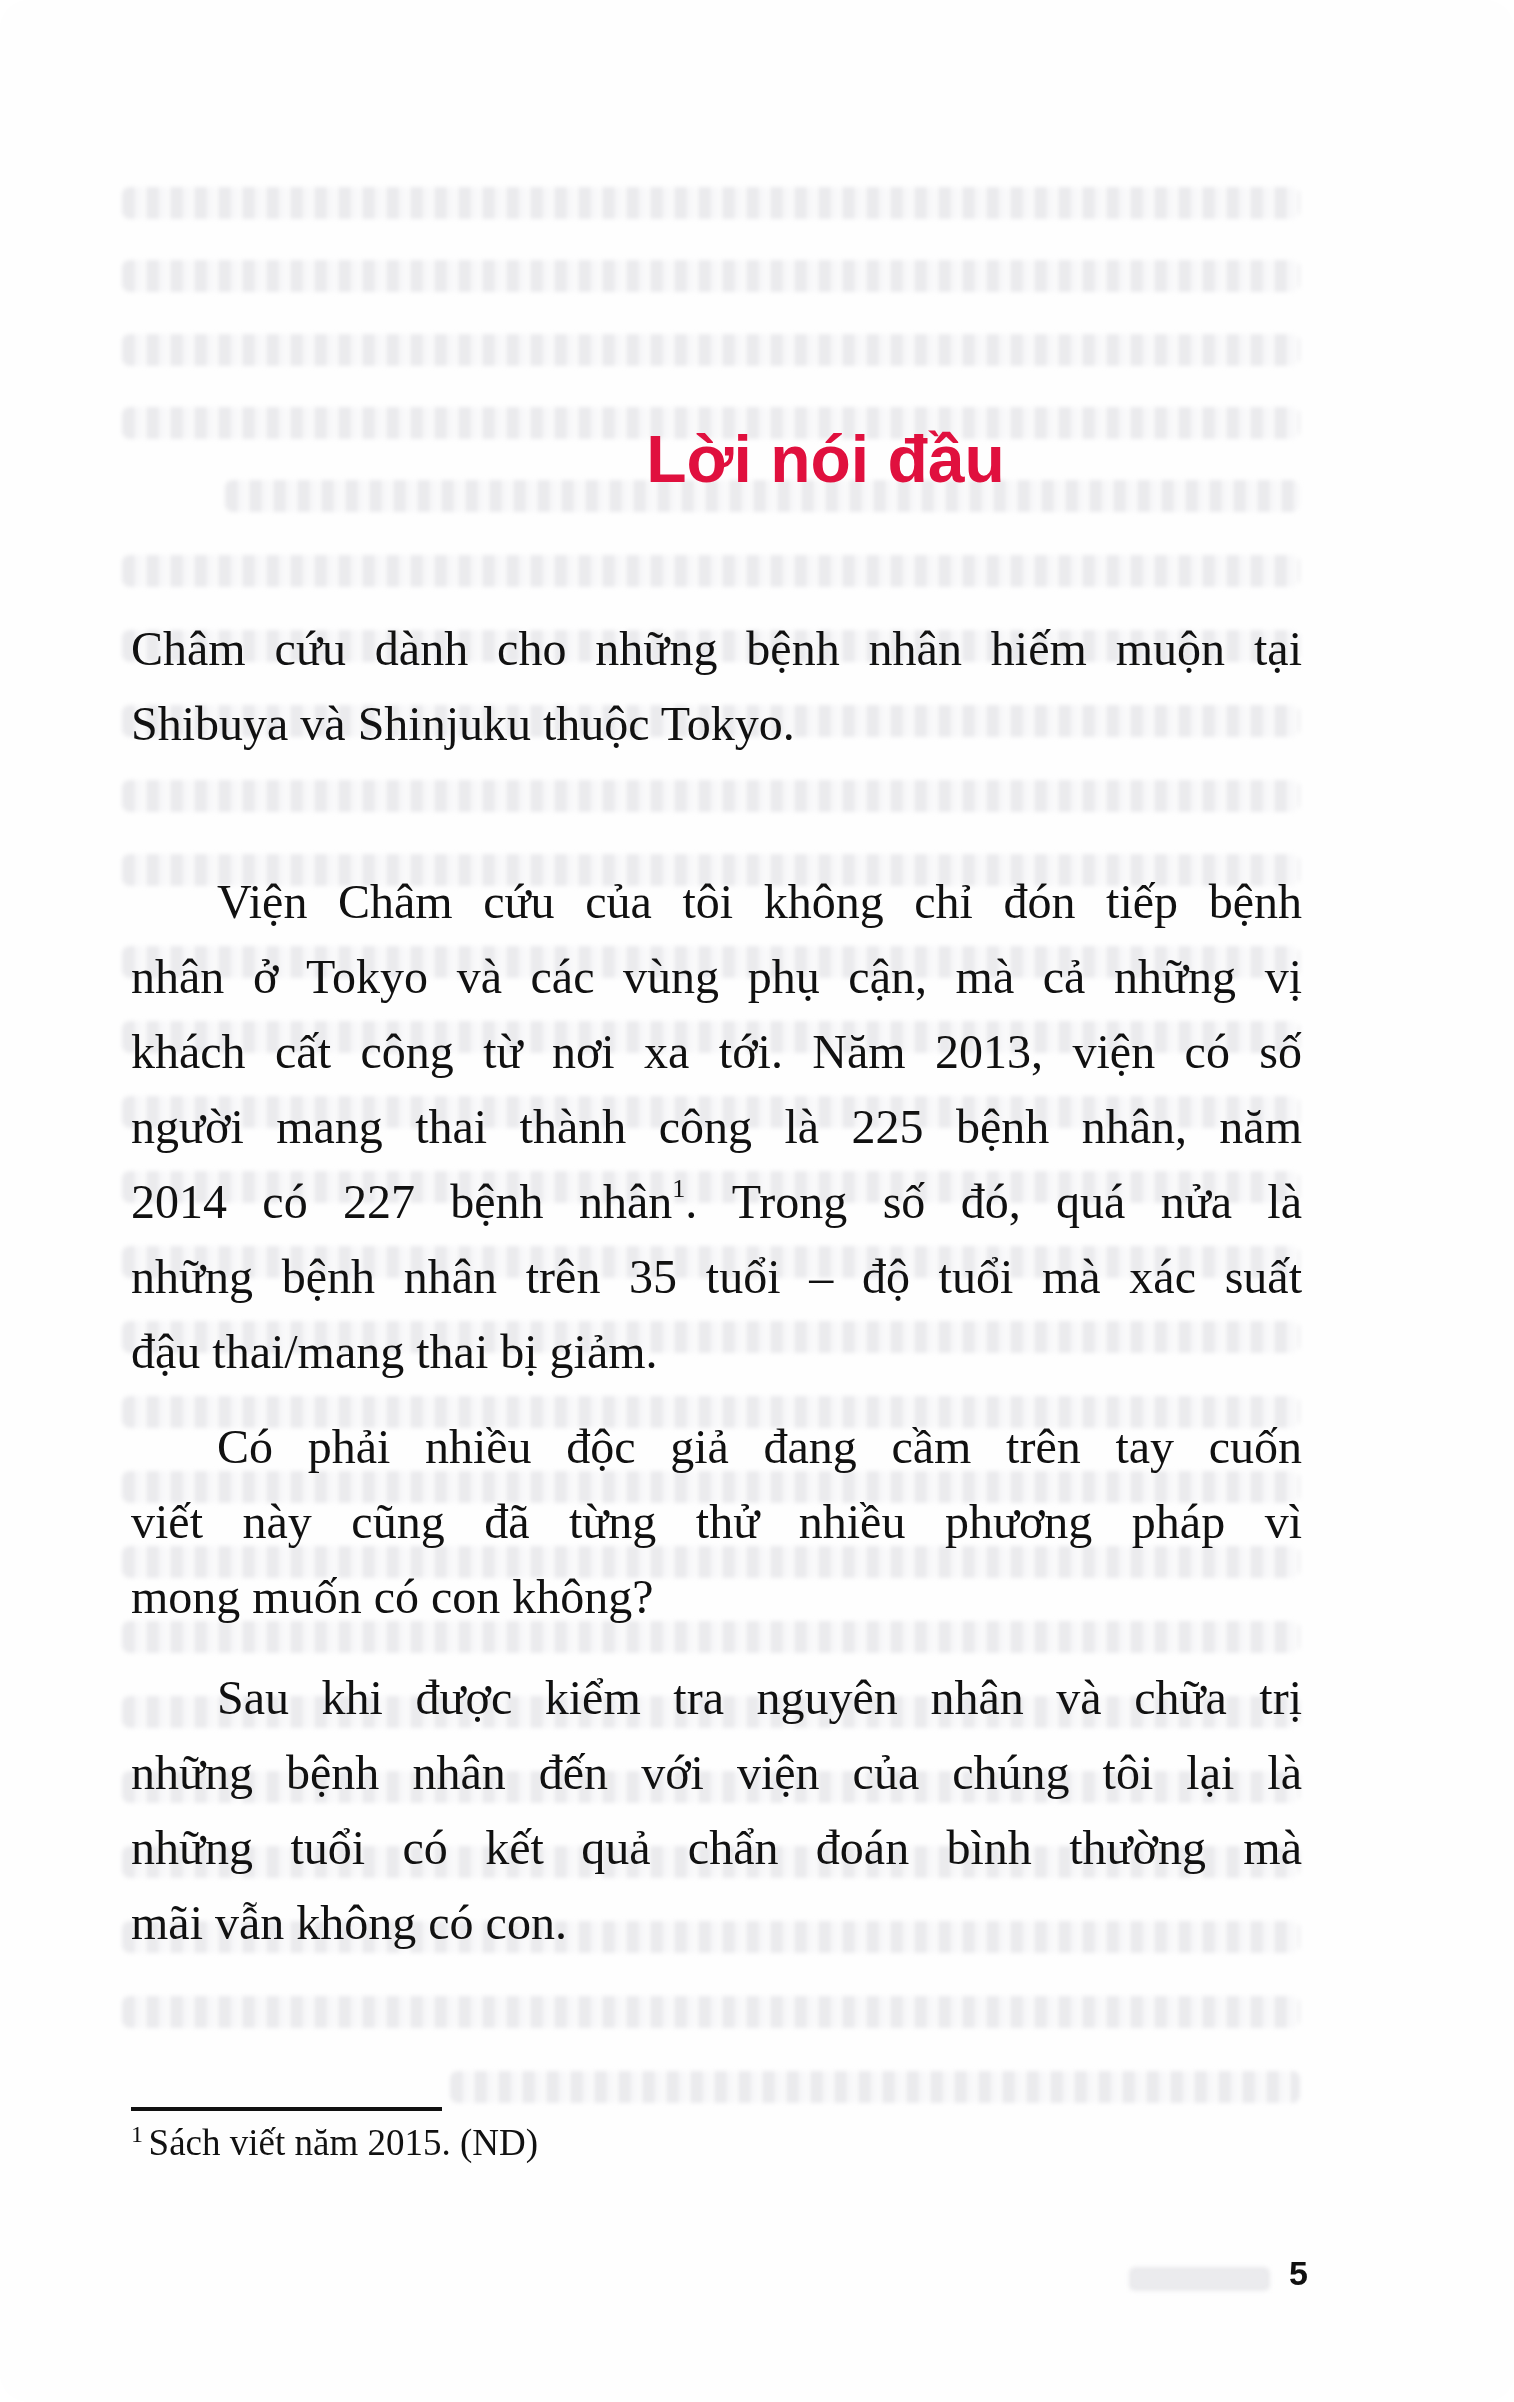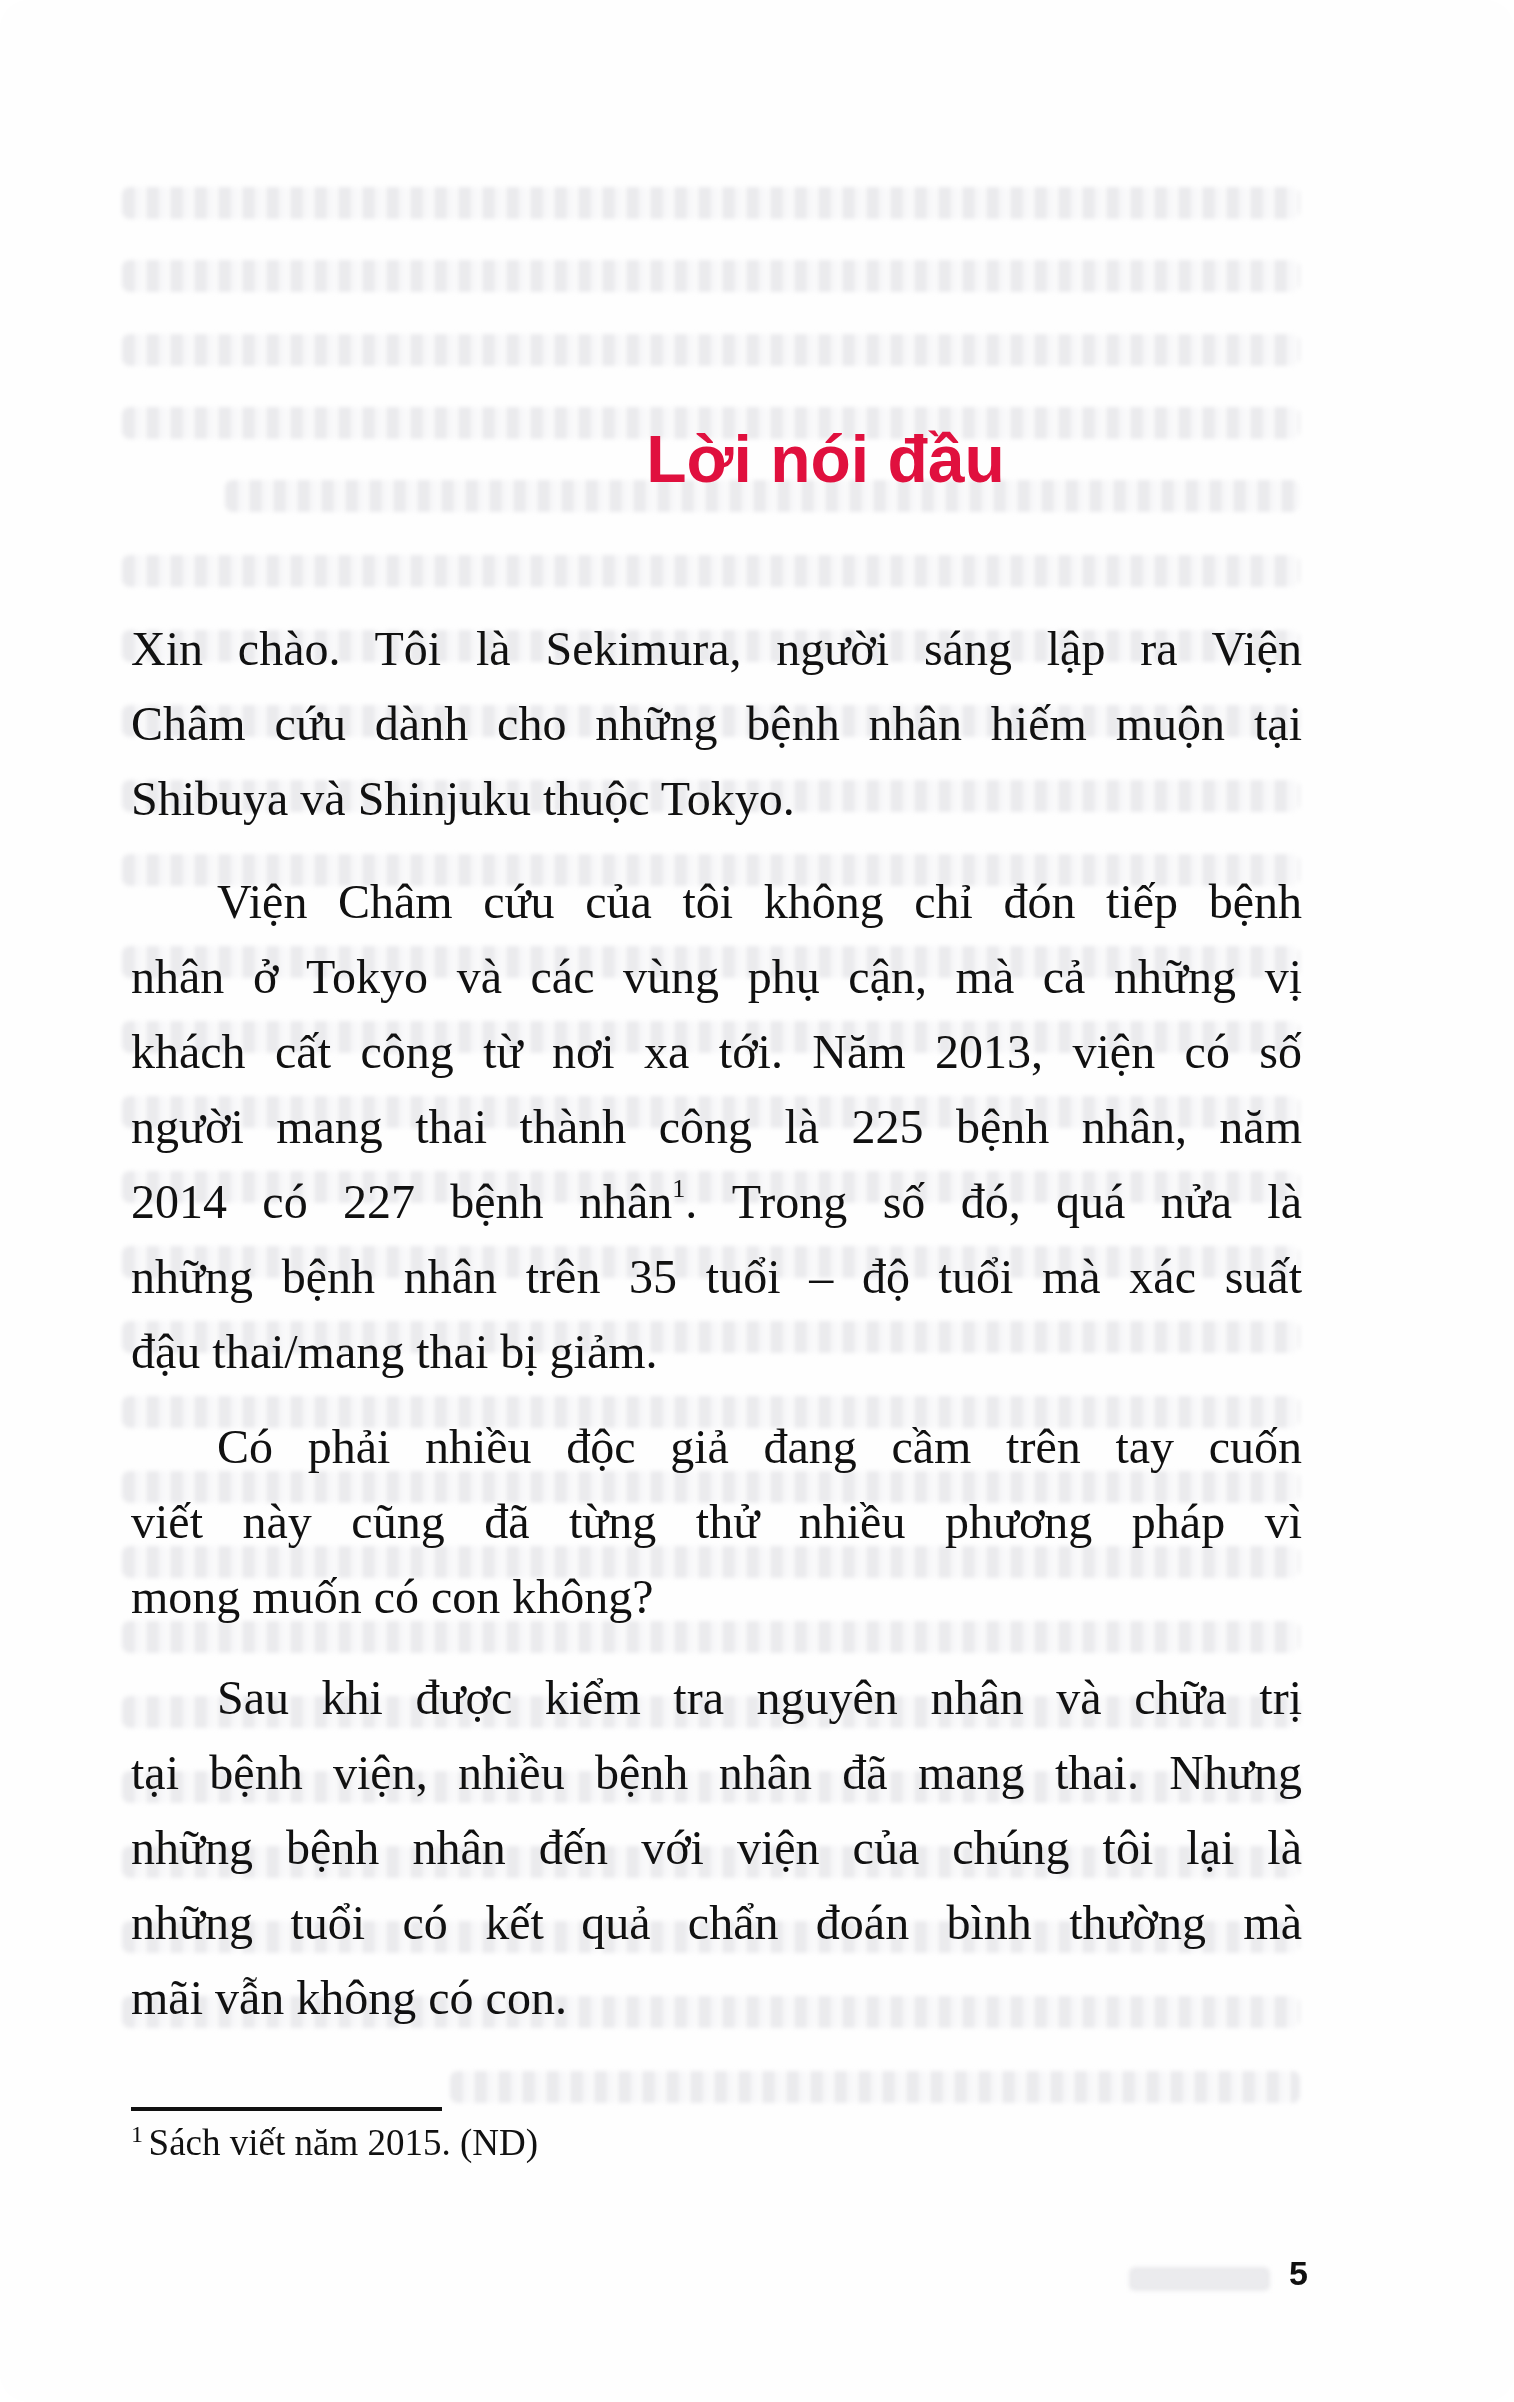--- a/index.html
+++ b/index.html
@@ -159,21 +159,20 @@
   <div class="bleed" style="top:1846px;"></div>
   <div class="bleed" style="top:1921px;"></div>
   <div class="bleed" style="top:1996px;"></div>
   <div class="bleed" style="top:2071px; left:450px;"></div>
 
   <div class="title">Lời nói đầu</div>
 
   <div class="body-text" style="top:611px;">
 
     <div class="para" style="top:0px;">
-      <span class="line">Xin chào. Tôi là Sekimura, người sáng lập ra Viện</span>
       <span class="line">Châm cứu dành cho những bệnh nhân hiếm muộn tại</span>
       <span class="line last">Shibuya và Shinjuku thuộc Tokyo.</span>
     </div>
 
     <div class="para" style="top:253px;">
       <span class="line indent">Viện Châm cứu của tôi không chỉ đón tiếp bệnh</span>
       <span class="line">nhân ở Tokyo và các vùng phụ cận, mà cả những vị</span>
       <span class="line">khách cất công từ nơi xa tới. Năm 2013, viện có số</span>
       <span class="line">người mang thai thành công là 225 bệnh nhân, năm</span>
       <span class="line"><span>2014 có 227 bệnh nhân</span><sup class="fn-ref">1</sup><span>. Trong số đó, quá nửa là</span></span>
@@ -182,21 +181,20 @@
     </div>
 
     <div class="para" style="top:798px;">
       <span class="line indent">Có phải nhiều độc giả đang cầm trên tay cuốn</span>
       <span class="line">viết này cũng đã từng thử nhiều phương pháp vì</span>
       <span class="line last">mong muốn có con không?</span>
     </div>
 
     <div class="para" style="top:1049px;">
       <span class="line indent">Sau khi được kiểm tra nguyên nhân và chữa trị</span>
-      <span class="line">tại bệnh viện, nhiều bệnh nhân đã mang thai. Nhưng</span>
       <span class="line">những bệnh nhân đến với viện của chúng tôi lại là</span>
       <span class="line">những tuổi có kết quả chẩn đoán bình thường mà</span>
       <span class="line last">mãi vẫn không có con.</span>
     </div>
   </div>
 
   <div class="footnote-rule"></div>
   <div class="footnote"><sup>1</sup><span>Sách viết năm 2015. (ND)</span></div>
 
   <div class="running-head-bleed"></div>

